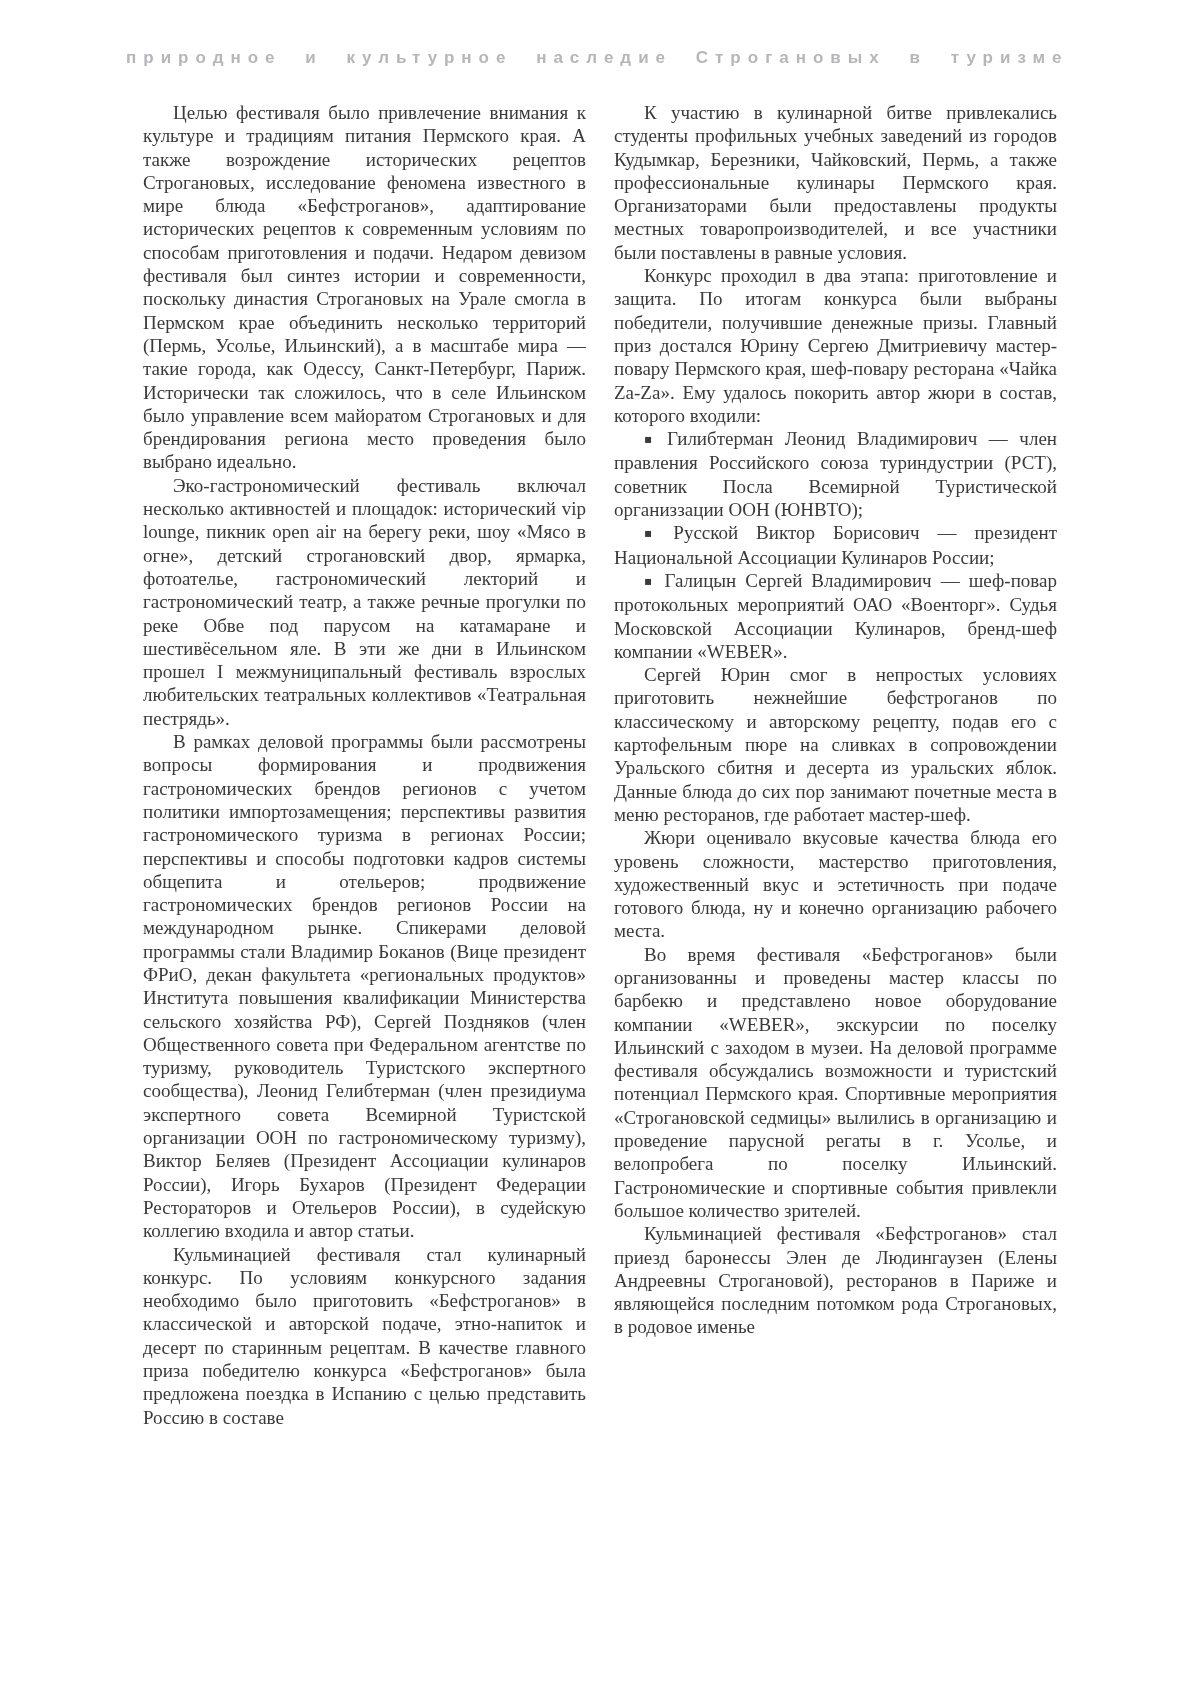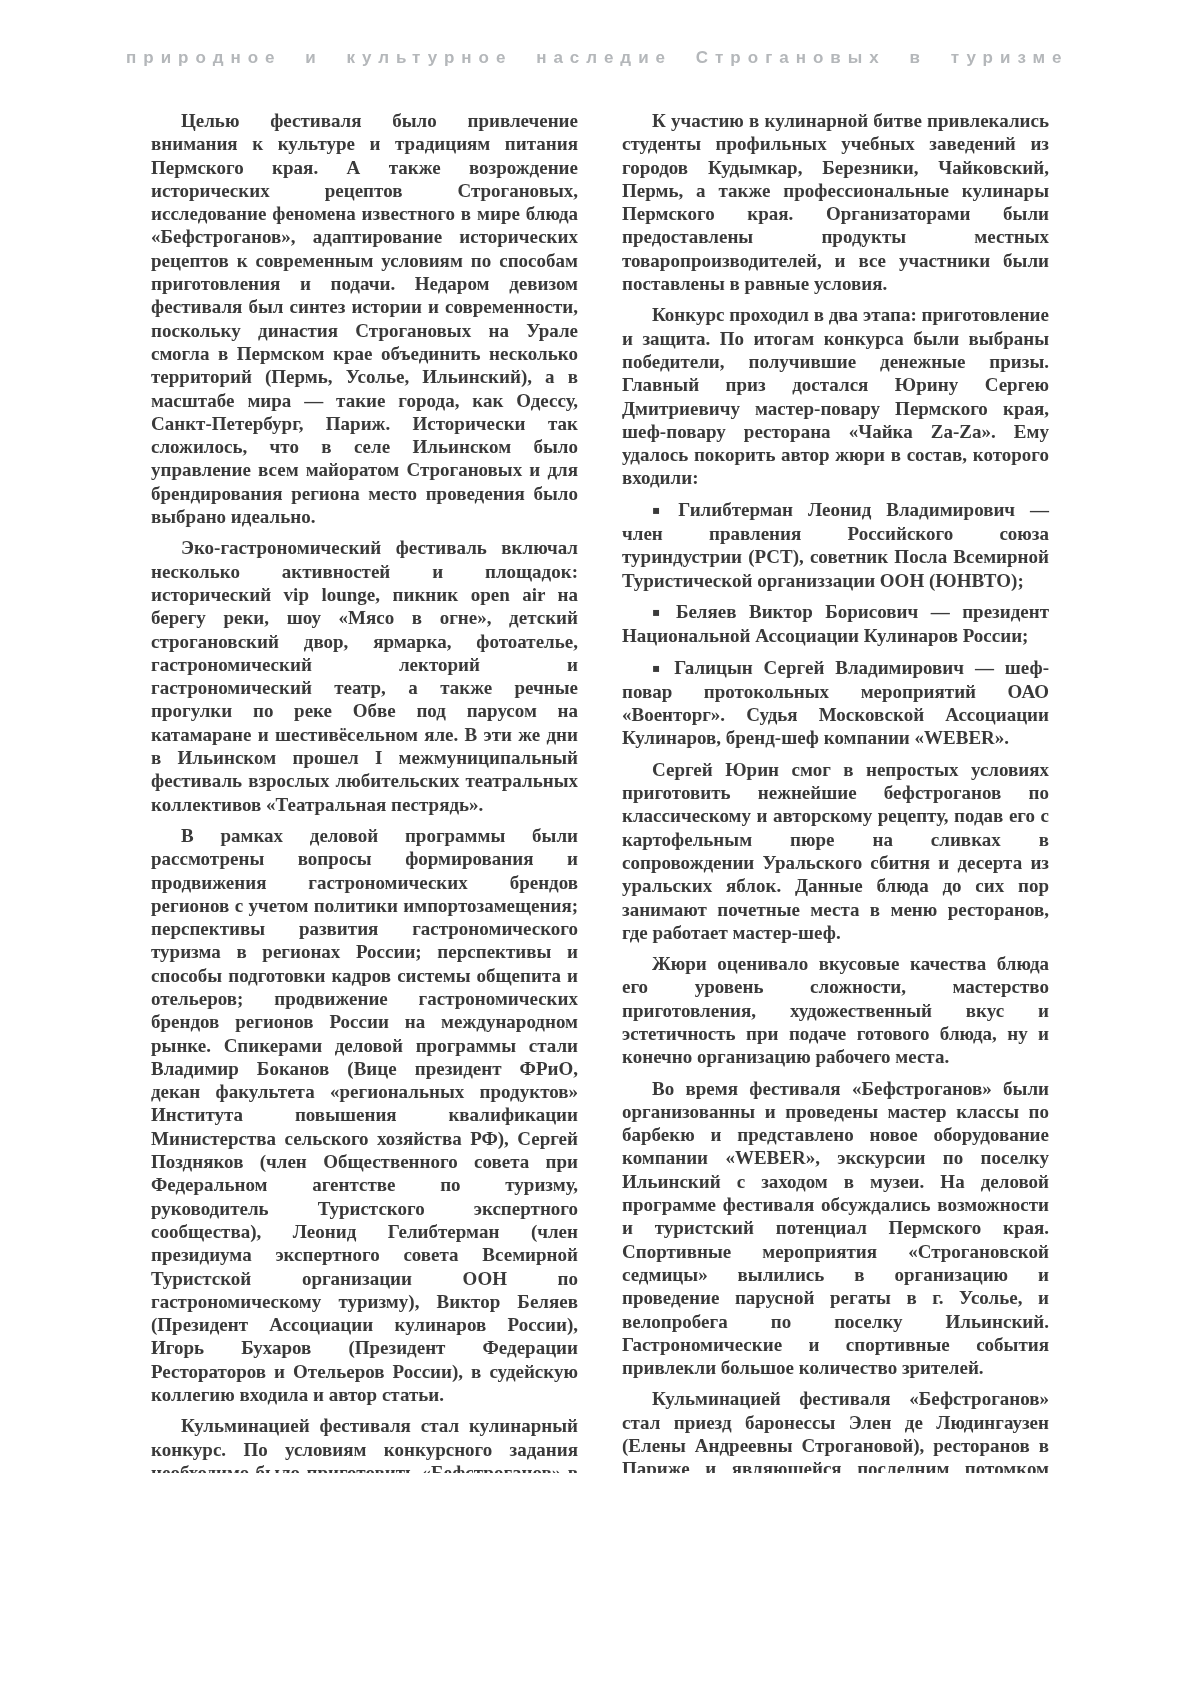--- a/index.html
+++ b/index.html
@@ -35,21 +35,21 @@
   }
   .col {
     width: 443px;
     font-size: 19px;
     line-height: 23.3px;
     color: #3a3a3a;
     text-align: justify;
     hyphens: auto;
     -webkit-hyphens: auto;
   }
-  .para { margin: 8px; padding: 0; font-weight: bold; }
+  .para { margin: 0; padding: 0; }
   .para.indent { text-indent: 30px; }
   .bullet {
     font-family: "DejaVu Sans", sans-serif;
     font-size: 12px;
     vertical-align: 2px;
     margin-right: 8px;
     color: #3a3a3a;
   }
   .page-footer {
     position: absolute;
@@ -94,21 +94,21 @@
       <p class="para indent">Эко-гастрономический фестиваль включал несколько активностей и площадок: исторический vip lounge, пикник open air на берегу реки, шоу «Мясо в огне», детский строгановский двор, ярмарка, фотоателье, гастрономический лекторий и гастрономический театр, а также речные прогулки по реке Обве под парусом на катамаране и шестивёсельном яле. В эти же дни в Ильинском прошел I межмуниципальный фестиваль взрослых любительских театральных коллективов «Театральная пестрядь».</p>
       <p class="para indent">В рамках деловой программы были рассмотрены вопросы формирования и продвижения гастрономических брендов регионов с учетом политики импортозамещения; перспективы развития гастрономического туризма в регионах России; перспективы и способы подготовки кадров системы общепита и отельеров; продвижение гастрономических брендов регионов России на международном рынке. Спикерами деловой программы стали Владимир Боканов (Вице президент ФРиО, декан факультета «региональных продуктов» Института повышения квалификации Министерства сельского хозяйства РФ), Сергей Поздняков (член Общественного совета при Федеральном агентстве по туризму, руководитель Туристского экспертного сообщества), Леонид Гелибтерман (член президиума экспертного совета Всемирной Туристской организации ООН по гастрономическому туризму), Виктор Беляев (Президент Ассоциации кулинаров России), Игорь Бухаров (Президент Федерации Рестораторов и Отельеров России), в судейскую коллегию входила и автор статьи.</p>
       <p class="para indent">Кульминацией фестиваля стал кулинарный конкурс. По условиям конкурсного задания необходимо было приготовить «Бефстроганов» в классической и авторской подаче, этно-напиток и десерт по старинным рецептам. В качестве главного приза победителю конкурса «Бефстроганов» была предложена поездка в Испанию с целью представить Россию в составе</p>
     </div>
 
     <div class="col">
       <p class="para indent">К участию в кулинарной битве привлекались студенты профильных учебных заведений из городов Кудымкар, Березники, Чайковский, Пермь, а также профессиональные кулинары Пермского края. Организаторами были предоставлены продукты местных товаропроизводителей, и все участники были поставлены в равные условия.</p>
       <p class="para indent">Конкурс проходил в два этапа: приготовление и защита. По итогам конкурса были выбраны победители, получившие денежные призы. Главный приз достался Юрину Сергею Дмитриевичу мастер-повару Пермского края, шеф-повару ресторана «Чайка Za-Za». Ему удалось покорить автор жюри в состав, которого входили:</p>
 
       <p class="para indent"><span class="bullet">▪</span><span>Гилибтерман Леонид Владимирович — член правления Российского союза туриндустрии (РСТ), советник Посла Всемирной Туристической организзации ООН (ЮНВТО);</span></p>
-      <p class="para indent"><span class="bullet">▪</span><span>Беляев Виктор Борисович — президент Национальной Ассоциации Кулинаров России;</span></p>
+      <p class="para indent"><span class="bullet">▪</span><span>Русской Виктор Борисович — президент Национальной Ассоциации Кулинаров России;</span></p>
       <p class="para indent"><span class="bullet">▪</span><span>Галицын Сергей Владимирович — шеф-повар протокольных мероприятий ОАО «Военторг». Судья Московской Ассоциации Кулинаров, бренд-шеф компании «WEBER».</span></p>
 
       <p class="para indent">Сергей Юрин смог в непростых условиях приготовить нежнейшие бефстроганов по классическому и авторскому рецепту, подав его с картофельным пюре на сливках в сопровождении Уральского сбитня и десерта из уральских яблок. Данные блюда до сих пор занимают почетные места в меню ресторанов, где работает мастер-шеф.</p>
       <p class="para indent">Жюри оценивало вкусовые качества блюда его уровень сложности, мастерство приготовления, художественный вкус и эстетичность при подаче готового блюда, ну и конечно организацию рабочего места.</p>
       <p class="para indent">Во время фестиваля «Бефстроганов» были организованны и проведены мастер классы по барбекю и представлено новое оборудование компании «WEBER», экскурсии по поселку Ильинский с заходом в музеи. На деловой программе фестиваля обсуждались возможности и туристский потенциал Пермского края. Спортивные мероприятия «Строгановской седмицы» вылились в организацию и проведение парусной регаты в г. Усолье, и велопробега по поселку Ильинский. Гастрономические и спортивные события привлекли большое количество зрителей.</p>
       <p class="para indent">Кульминацией фестиваля «Бефстроганов» стал приезд баронессы Элен де Людингаузен (Елены Андреевны Строгановой), ресторанов в Париже и являющейся последним потомком рода Строгановых, в родовое именье</p>
     </div>
 
   </main>
 

